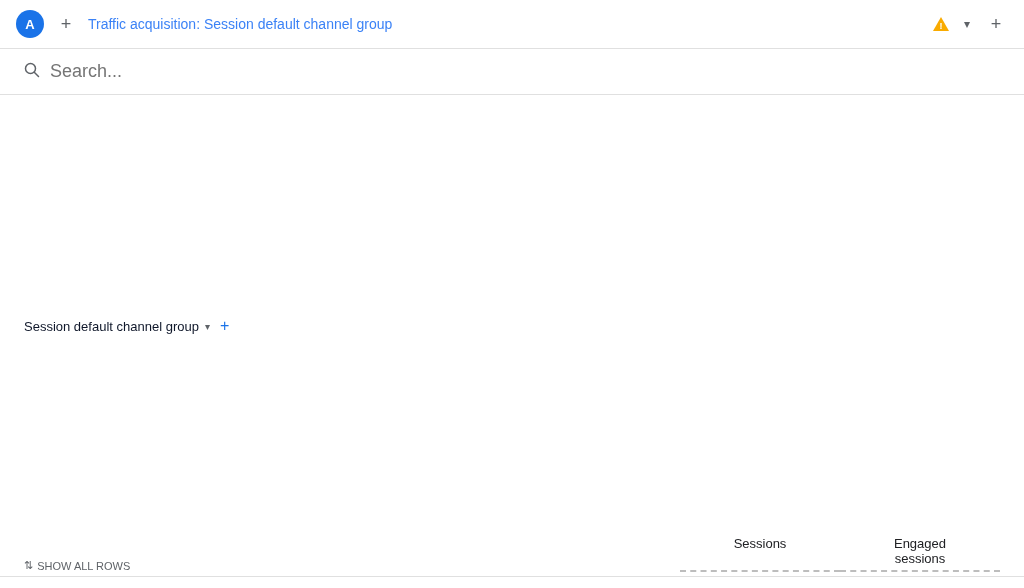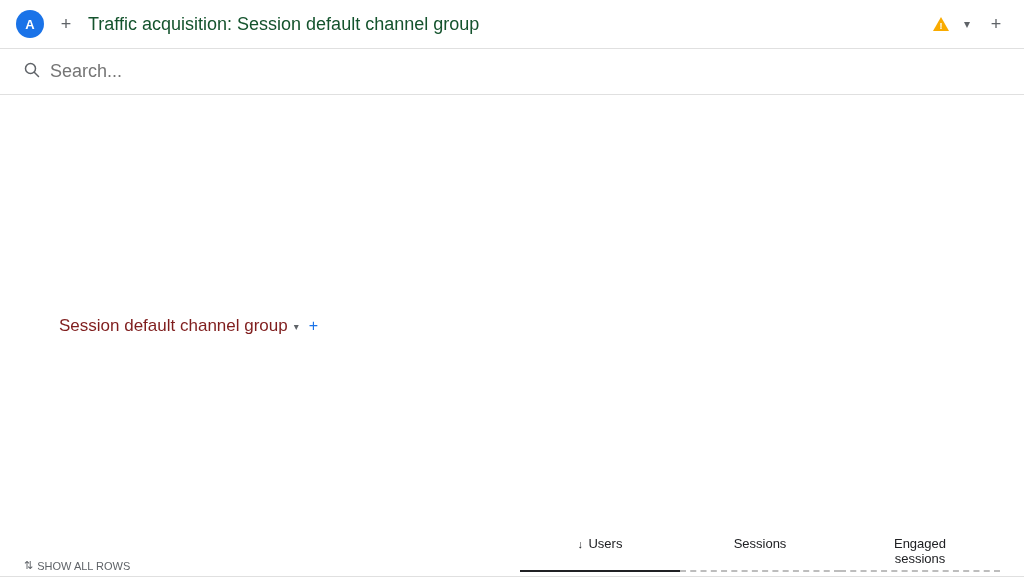--- a/index.html
+++ b/index.html
@@ -42,23 +42,23 @@
       background: none;
       cursor: pointer;
       font-size: 18px;
       color: #5f6368;
       display: flex;
       align-items: center;
       justify-content: center;
       border-radius: 50%;
     }
     .tab-title {
-      font-size: 18px;
+      font-size: 14px;
       font-weight: 500;
-      color: #14532d;
+      color: #3b82f6;
       flex: 1;
     }
     .tab-warning-icon {
       display: inline-flex;
       align-items: center;
       margin-left: 8px;
     }
     .tab-dropdown-btn {
       border: none;
       background: none;
@@ -115,23 +115,22 @@
     .col-dimension {
       flex: 0 0 450px;
       display: flex;
       align-items: center;
       gap: 6px;
       font-size: 13px;
       color: #202124;
       padding-bottom: 4px;
     }
     .col-dimension-label {
-      font-size: 17px;
-      color: #7f1d1d;
-      margin-left: 35px;
+      font-size: 13px;
+      color: #0f172a;
     }
     .col-dim-arrow {
       font-size: 10px;
       color: #5f6368;
     }
     .col-add-icon {
       font-size: 16px;
       color: #1a73e8;
       cursor: pointer;
       margin-left: 4px;
@@ -229,24 +228,20 @@
       <span class="col-dimension-label">Session default channel group</span>
       <span class="col-dim-arrow">▾</span>
       <span class="col-add-icon">+</span>
     </div>
     <div class="show-all-rows">
       <span>⇅</span>
       <span>SHOW ALL ROWS</span>
     </div>
   </div>
   <div class="metrics-cols">
-    <div class="metric-col-header sorted">
-      <span class="metric-sort-arrow">↓</span>
-      <span class="metric-label">Users</span>
-    </div>
     <div class="metric-col-header">
       <span class="metric-label">Sessions</span>
     </div>
     <div class="metric-col-header">
       <span class="metric-label">Engaged<br>sessions</span>
     </div>
   </div>
 </div>
 
 <div class="summary-box-row">

